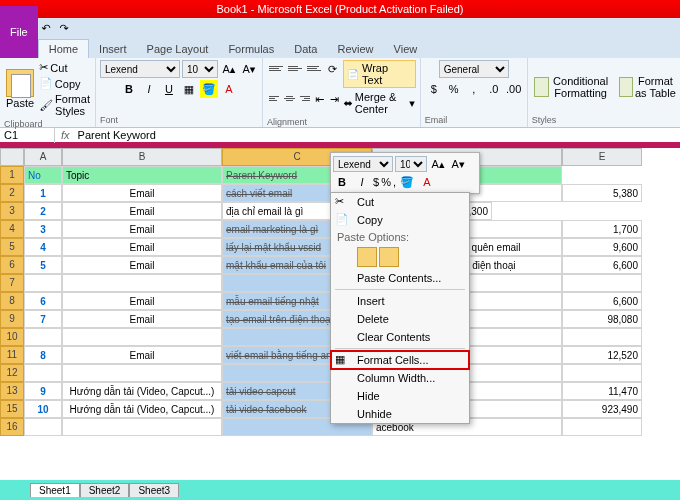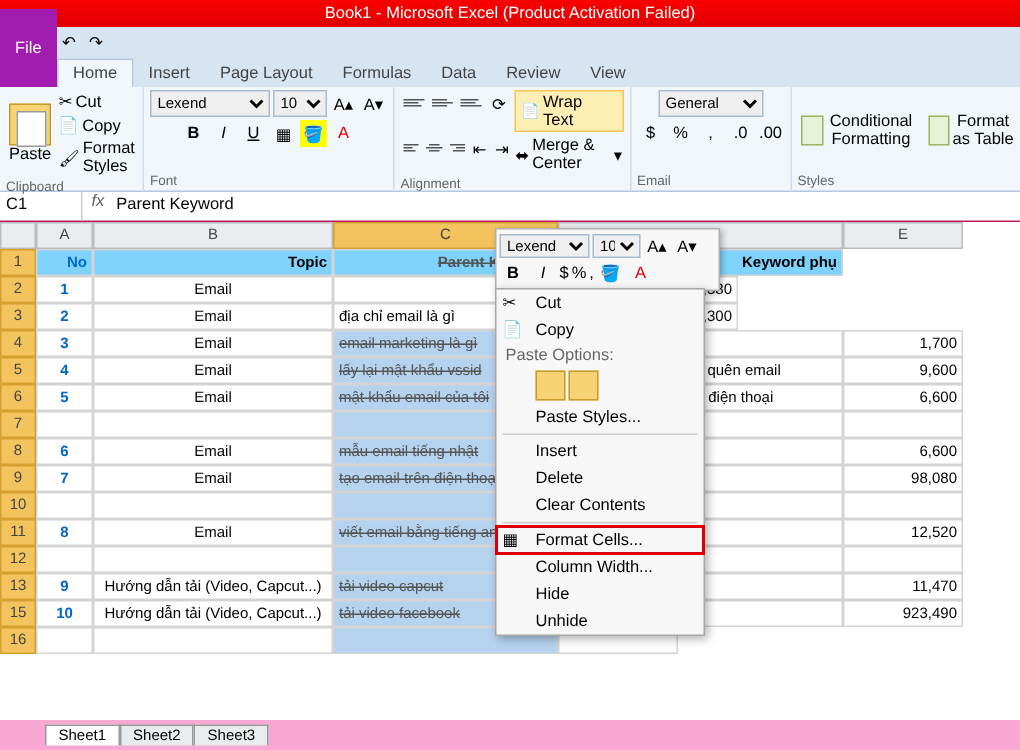--- a/index.html
+++ b/index.html
@@ -28,42 +28,42 @@
 .fbtn.i{font-style:italic}
 .fbtn.u{text-decoration:underline}
 .aligngrp{display:flex;flex-direction:column;gap:2px}
 .alignrow{display:flex;gap:1px}
 .abtn{width:18px;height:16px;display:flex;flex-direction:column;justify-content:center;gap:1px;padding:2px}
 .abtn span{height:1px;background:#555}
 .wrapbtn{border:1px solid #f3c35e;background:#fdeeb3;padding:1px 4px;font-size:10px;display:flex;align-items:center;gap:2px}
 .numgrp,.stylegrp{display:flex;flex-direction:column;gap:2px;font-size:10px}
 .bigbtn{display:flex;flex-direction:row;align-items:center;font-size:9px;padding:2px;text-align:center;line-height:1.1}
 .bigico{width:24px;height:20px;background:#e8f0d8;border:1px solid #9bb565}
-.namebox{height:20px;background:#fff;border-bottom:1px solid #be185d;display:flex;}
+.namebox{height:20px;background:#fff;border-bottom:6px solid #be185d;display:flex;align-items:center}
 .nb{width:55px;border-right:1px solid #ccc;padding:2px 4px;font-size:11px}
 .fx{padding:0 6px;font-style:italic;color:#666}
 .fxval{padding:2px;font-size:11px}
 .grid{position:relative}
 .hdr-row{display:flex;height:18px}
 .corner{width:24px;background:#e8ecef;border:1px solid #bbb}
 .ch{background:#e8ecef;border:1px solid #bbb;text-align:center;line-height:16px;font-size:10px;color:#444}
 .ch.A{width:38px}.ch.B{width:160px}.ch.C{width:150px;background:#f3c35e;border-color:#d4a030}.ch.D{width:190px}.ch.E{width:80px}
 .row{display:flex;height:18px}
 .rh{width:24px;background:#e8ecef;border:1px solid #bbb;text-align:center;line-height:16px;font-size:10px;color:#444}
 .cell{border:1px solid #d4d4d4;padding:1px 3px;font-size:10px;line-height:15px;overflow:hidden;white-space:nowrap}
 .cA{width:38px;text-align:center;color:#0066cc;font-weight:bold}
 .cB{width:160px;text-align:center}
 .cC{width:150px;text-decoration:line-through;color:#555}
 .cD{width:190px}
 .cE{width:80px;text-align:right}
-.row.hd .cell{background:#7dd3fc;font-weight:bold;text-align:right;text-decoration:none}
+.row.hd .cell{background:#86efac;font-weight:normal;text-align:left;text-decoration:none}
 .row.hd .cC{text-decoration:line-through}
 .sel .cC{background:#b5d3ef}
 .rh.sel{background:#f3c35e;border-color:#d4a030}
-.sheettabs{position:absolute;bottom:0;left:0;right:0;height:20px;background:#f9a8d4;display:flex;align-items:center;padding-left:30px;gap:0}
+.sheettabs{position:absolute;bottom:0;left:0;right:0;height:20px;background:#5eead4;display:flex;align-items:center;padding-left:30px;gap:0}
 .stab{background:#fff;border:1px solid #999;padding:1px 8px;font-size:10px;border-bottom:none}
 .stab.off{background:#e8ecef}
 .minitb{position:absolute;top:152px;left:330px;width:150px;background:#f7f7f7;border:1px solid #b0b0b0;box-shadow:1px 1px 4px rgba(0,0,0,.3);padding:2px;font-size:10px}
 .minitb .r{display:flex;gap:2px;align-items:center;height:18px}
 .minitb select{height:16px}
 .ctxmenu{position:absolute;top:192px;left:330px;width:140px;background:#f7f7f7;border:1px solid #a7a7a7;box-shadow:2px 2px 6px rgba(0,0,0,.3);font-size:11px}
 .ctxitem{padding:3px 6px 3px 26px;position:relative}
 .ctxitem .ico{position:absolute;left:4px;top:2px;width:16px;height:16px}
 .ctxhdr{padding:2px 6px;font-size:10px;color:#666}
 .ctxsep{height:1px;background:#ccc;margin:2px 4px}
@@ -234,20 +234,21 @@
     <div class="cell cA">No</div>
     <div class="cell cB">Topic</div>
     <div class="cell cC">Parent Keyword</div>
     <div class="cell cD">Keyword phụ</div>
   </div>
   <div id="rows">
       <div class="row sel">
         <div class="rh sel">2</div>
   <div class="cell cA">1</div>
   <div class="cell cB">Email</div>
+  <div class="cell cC">cách viết email</div>
   <div class="cell cD"></div>
   <div class="cell cE">5,380</div>
       </div>
       <div class="row sel">
         <div class="rh sel">3</div>
   <div class="cell cA">2</div>
   <div class="cell cB">Email</div>
   <div class="cell cD">địa chỉ email là gì</div>
   <div class="cell cE">41,300</div>
       </div>
@@ -337,20 +338,21 @@
   <div class="cell cB">Hướng dẫn tải (Video, Capcut...)</div>
   <div class="cell cC">tải video facebook</div>
   <div class="cell cD">ace</div>
   <div class="cell cE">923,490</div>
       </div>
       <div class="row sel">
         <div class="rh sel">16</div>
   <div class="cell cA"></div>
   <div class="cell cB"></div>
   <div class="cell cC"></div>
+  <div class="cell cD">acebook</div>
   <div class="cell cE"></div>
       </div>
     </div>
 </div>
 
 <div class="minitb">
   <div class="r">
     <select style="width:60px"><option>Lexend</option></select>
     <select style="width:32px"><option>10</option></select>
     <span class="fbtn">A▴</span>
@@ -368,21 +370,21 @@
 </div>
 
 <div class="ctxmenu">
   <div class="ctxitem"><span class="ico">✂</span><span>Cut</span></div>
   <div class="ctxitem"><span class="ico">📄</span><span>Copy</span></div>
   <div class="ctxhdr"><span>Paste Options:</span></div>
   <div class="pasteopt">
     <div class="pob"></div>
     <div class="pob"></div>
   </div>
-  <div class="ctxitem">Paste Styles...</div>
+  <div class="ctxitem">Paste Contents...</div>
   <div class="ctxsep"></div>
   <div class="ctxitem">Insert</div>
   <div class="ctxitem">Delete</div>
   <div class="ctxitem">Clear Contents</div>
   <div class="ctxsep"></div>
   <div class="ctxitem hl"><span class="ico">▦</span><span>Format Cells...</span></div>
   <div class="ctxitem">Column Width...</div>
   <div class="ctxitem">Hide</div>
   <div class="ctxitem">Unhide</div>
 </div>

